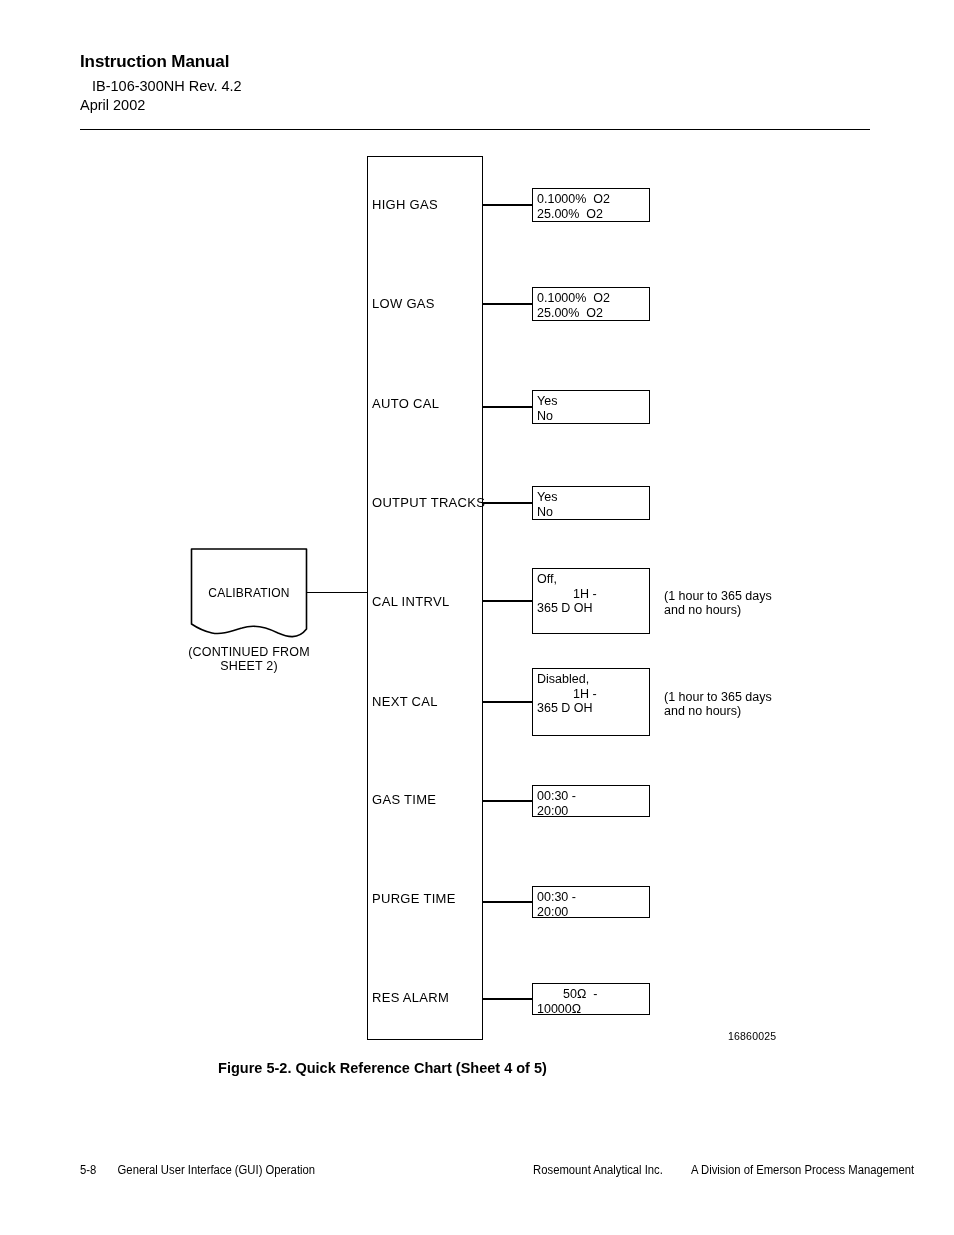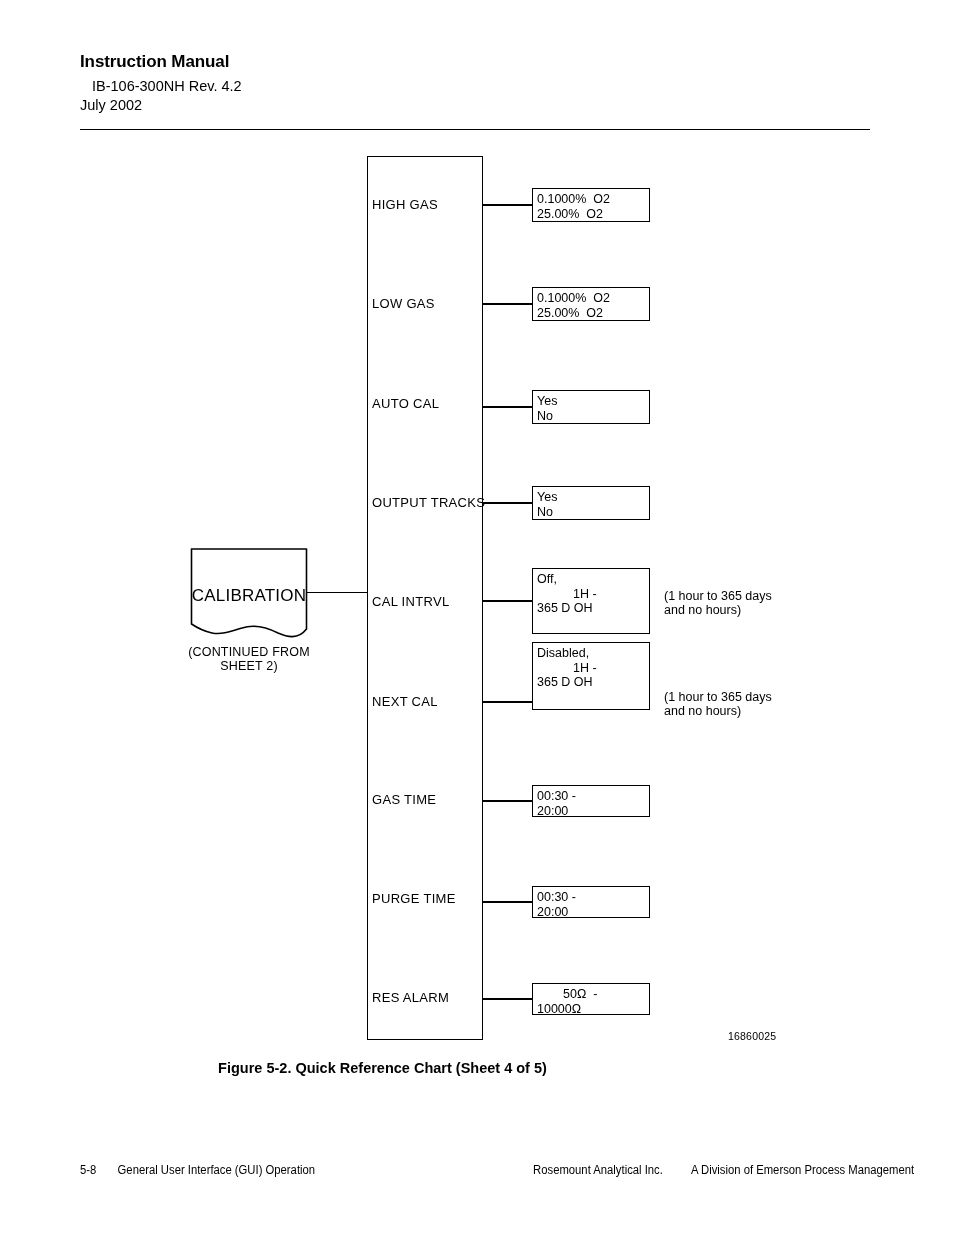--- a/index.html
+++ b/index.html
@@ -134,21 +134,21 @@
     top: 548px;
     width: 118px;
     height: 96px;
   }
   #calibration-label {
     position: absolute;
     left: 0;
     top: 38px;
     width: 118px;
     text-align: center;
-    font-size: 17px;
+    font-size: 12px;
     letter-spacing: 0.2px;
   }
   #calibration-continued {
     position: absolute;
     left: 178px;
     top: 645px;
     width: 142px;
     text-align: center;
     font-size: 12.5px;
     line-height: 14px;
@@ -218,21 +218,21 @@
     top: 0;
     white-space: nowrap;
   }
 </style>
 </head>
 <body>
 
 <div id="header-block">
   <div id="manual-title">Instruction Manual</div>
   <div id="manual-docnum">IB-106-300NH Rev. 4.2</div>
-  <div id="manual-date">July 2002</div>
+  <div id="manual-date">April 2002</div>
 </div>
 <div id="header-rule"></div>
 
 <div id="figure">
 
   <div id="calibration-box">
     <svg width="118" height="96" viewBox="0 0 118 96">
       <path d="M 1.5 1 L 116.5 1 L 116.5 81 C 108 92, 97 89, 88 85 C 76 79, 64 76, 52 80 C 42 83, 32 87, 22 85 C 13 83, 6 79, 1.5 76 Z" fill="#ffffff" stroke="#000000" stroke-width="1.6" stroke-linejoin="round"></path>
     </svg>
     <div id="calibration-label">CALIBRATION</div>
@@ -272,21 +272,21 @@
       <div class="connector" style="top: 599.7px; height: 2.6px; width: 49px;"></div>
       <div class="value-box" style="top: 568px; height: 66px;">
         <div class="line">Off,</div>
         <div class="line indent">1H -</div>
         <div class="line">365 D OH</div>
       </div>
       <div class="note" style="top: 589px;">(1 hour to 365 days
 and no hours)</div>
       <div class="menu-label" style="top: 695px;">NEXT  CAL</div>
       <div class="connector" style="top: 700.7px; height: 2.6px; width: 49px;"></div>
-      <div class="value-box thick" style="top: 642px; height: 68px;">
+      <div class="value-box thick" style="top: 668px; height: 68px;">
         <div class="line">Disabled,</div>
         <div class="line indent">1H -</div>
         <div class="line">365 D OH</div>
       </div>
       <div class="note" style="top: 690px;">(1 hour to 365 days
 and no hours)</div>
       <div class="menu-label" style="top: 793px;">GAS  TIME</div>
       <div class="connector" style="top: 800.35px; height: 1.3px; width: 49px;"></div>
       <div class="value-box thick" style="top: 785px; height: 32px;">
         <div class="line">00:30 -</div>

